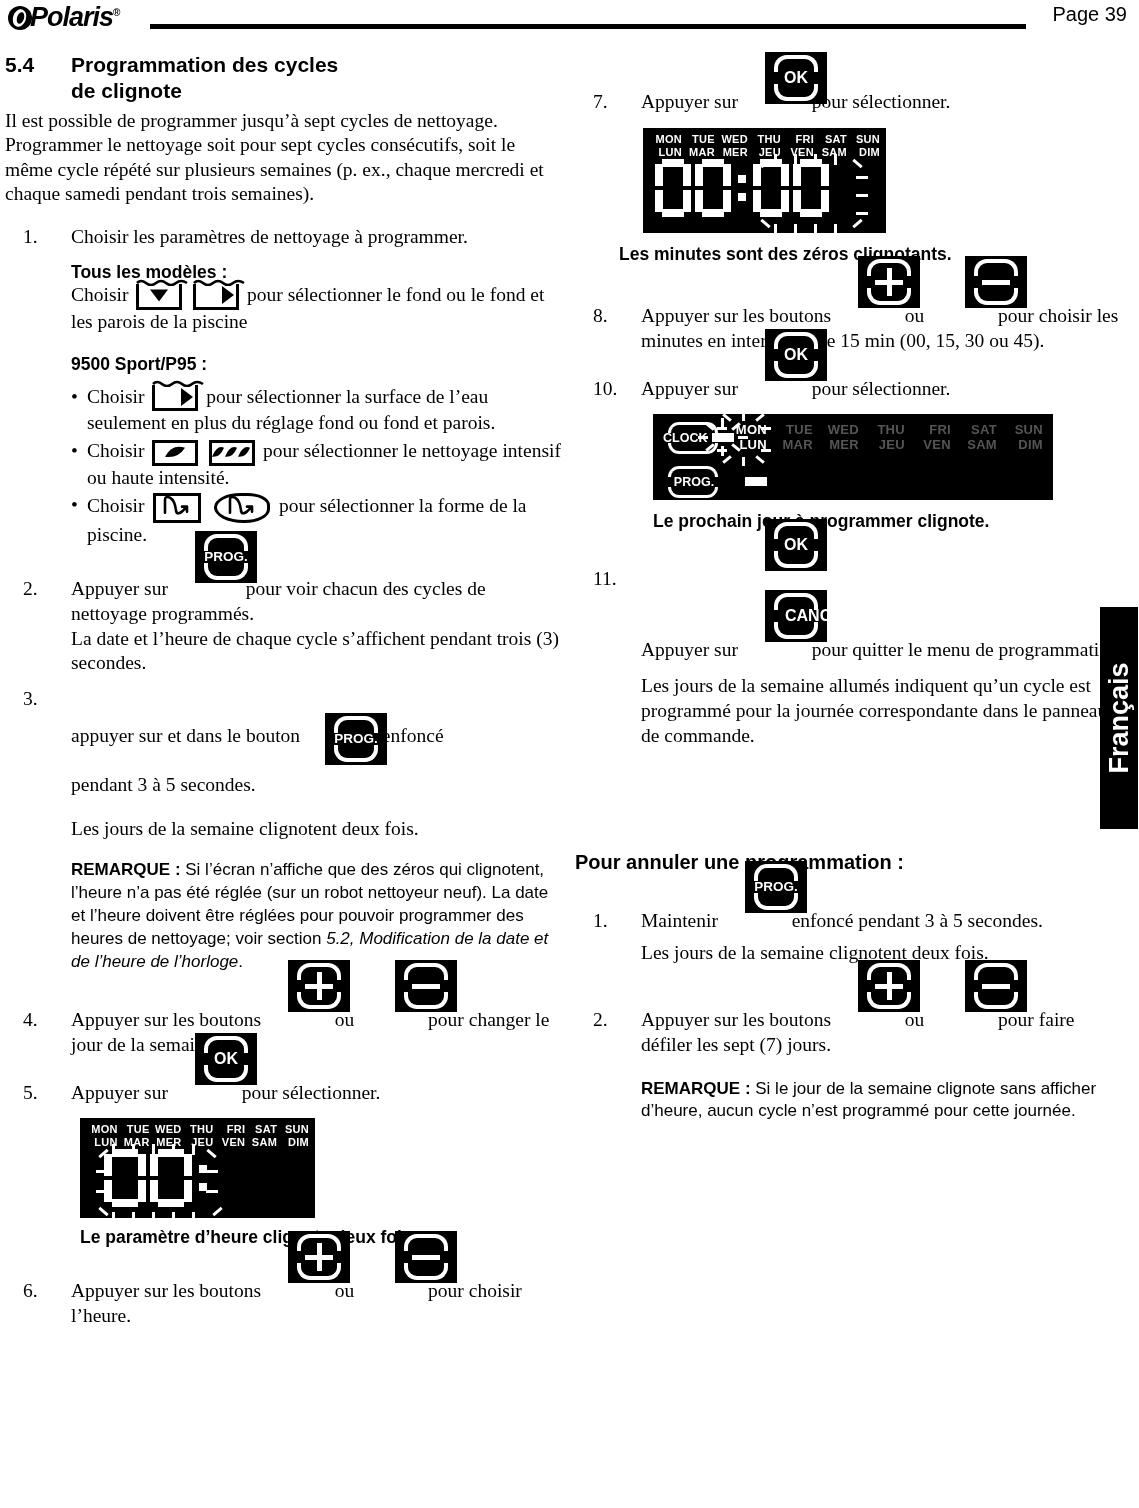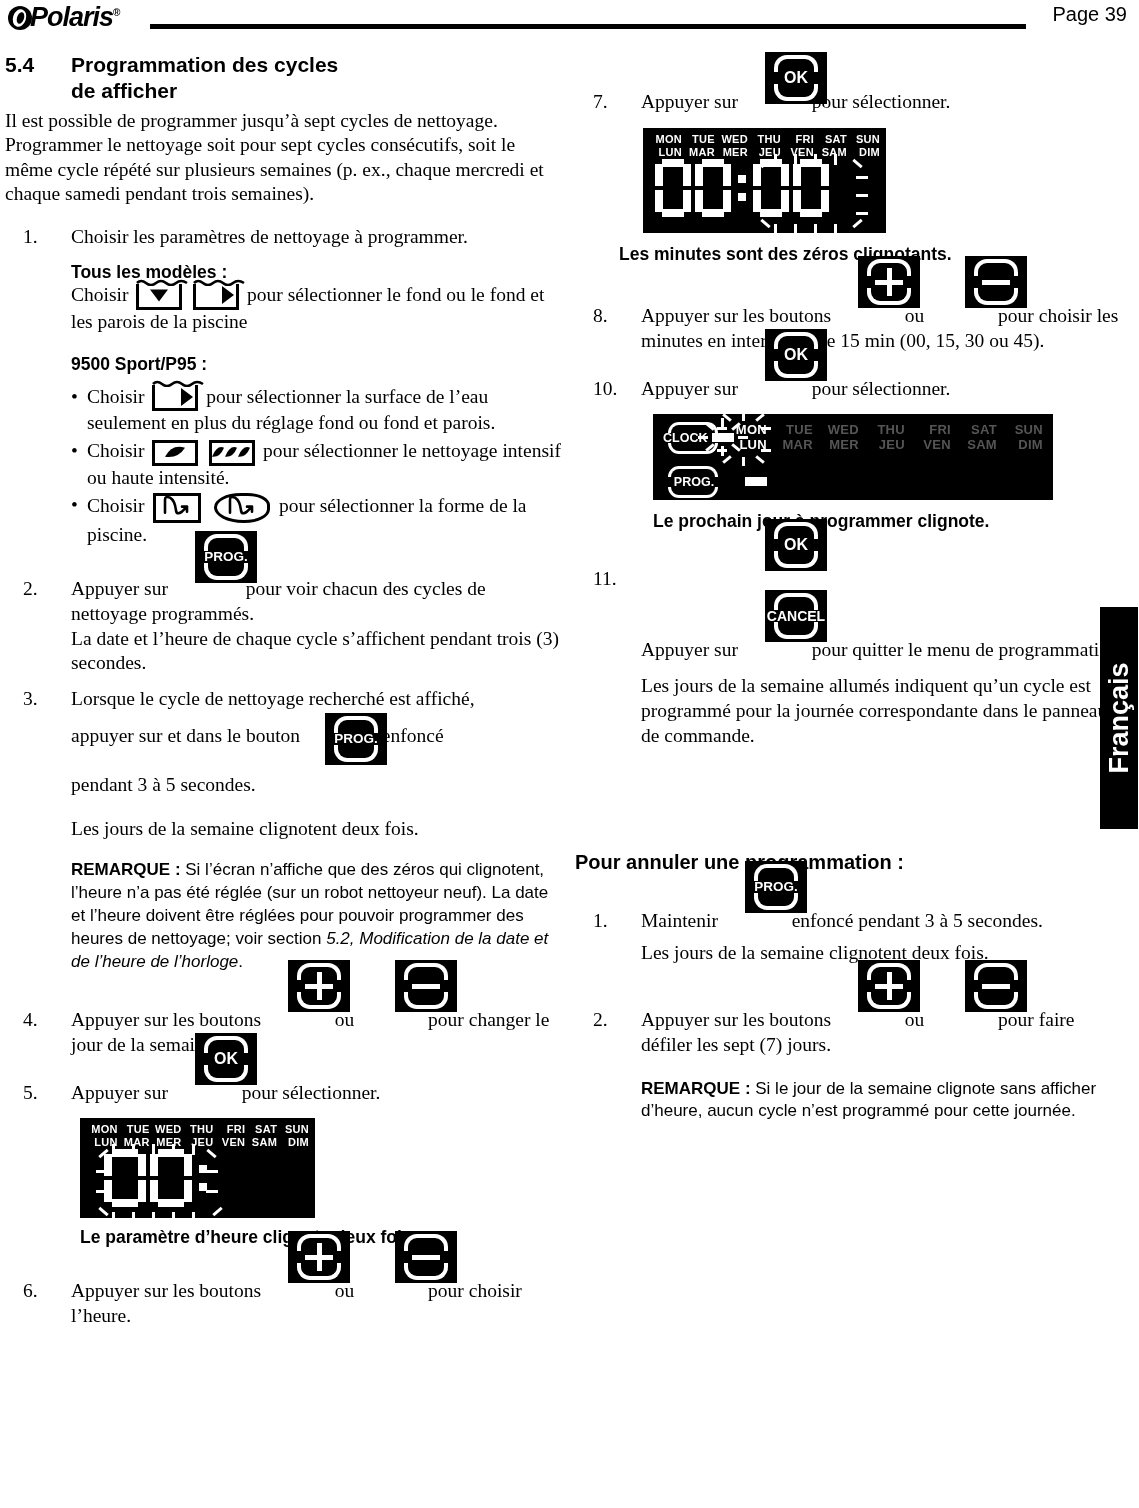--- a/index.html
+++ b/index.html
@@ -224,21 +224,21 @@
 <div class="lang-tab">
   <div class="lt">Français</div>
 </div>
 
 <div class="col col-left">
 
   <h2 class="sec">
     <span class="num">5.4</span>
     <span>
       <span>Programmation des cycles</span><br>
-      <span>de afficher</span>
+      <span>de clignote</span>
     </span>
   </h2>
 
   <p class="para">Il est possible de programmer jusqu’à sept cycles de nettoyage. Programmer le nettoyage soit pour sept cycles consécutifs, soit le même cycle répété sur plusieurs semaines (p. ex., chaque mercredi et chaque samedi pendant trois semaines).</p>
 
   <div class="spacer-m"></div>
 
   <div class="step">
     <span class="snum">1.</span>
     <span class="sbody">Choisir les paramètres de nettoyage à programmer.</span>
@@ -361,21 +361,21 @@
 
   <div style="position:relative;">
     <div class="btn btn-float small-label" style="left:320px; top:26px;">
       <span class="brk-t"></span>
       <span class="brk-b"></span>
       <span class="blabel">PROG.</span>
     </div>
     <div class="step">
       <span class="snum">3.</span>
       <span class="sbody">
-        <span>Lorsque le cycle de nettoyage recherché est affiché,</span><br>
+        <br>
         <span style="line-height:2.5;">
           <span>appuyer sur et dans le bouton</span>
           <span style="display:inline-block;width:72px;"></span>
           <span>enfoncé</span><br>
           <span>pendant 3 à 5 secondes.</span>
         </span>
       </span>
     </div>
     <div class="sub" style="margin-top:8px;">Les jours de la semaine clignotent deux fois.</div>
   </div>
@@ -784,21 +784,21 @@
       <span class="snum">11.</span>
     </div>
   </div>
 
   <div style="height:44px;"></div>
 
   <div style="position:relative;">
     <div class="btn btn-float small-label" style="left:190px; top:-48px;">
       <span class="brk-t"></span>
       <span class="brk-b"></span>
-      <span class="blabel" style="font-size:14px;">CANCEL</span>
+      <span class="blabel" style="font-size:16px;margin-left:20px;">CANCEL</span>
     </div>
     <div class="sub">
       <span>Appuyer sur</span>
       <span style="display:inline-block;width:64px;"></span>
       <span>pour quitter le menu de programmation.</span>
     </div>
   </div>
 
   <div style="height:12px;"></div>
   <div class="sub">Les jours de la semaine allumés indiquent qu’un cycle est programmé pour la journée correspondante dans le panneau de commande.</div>

